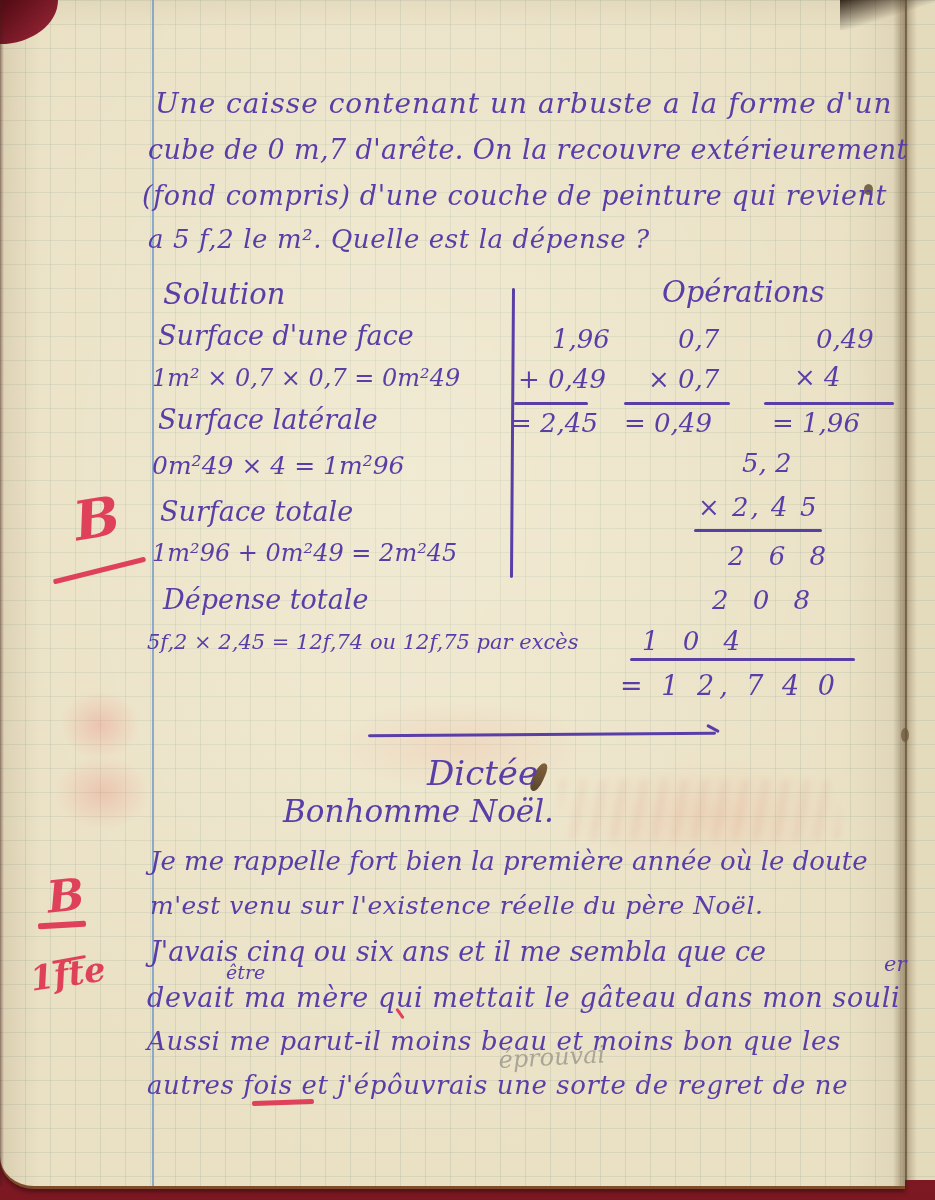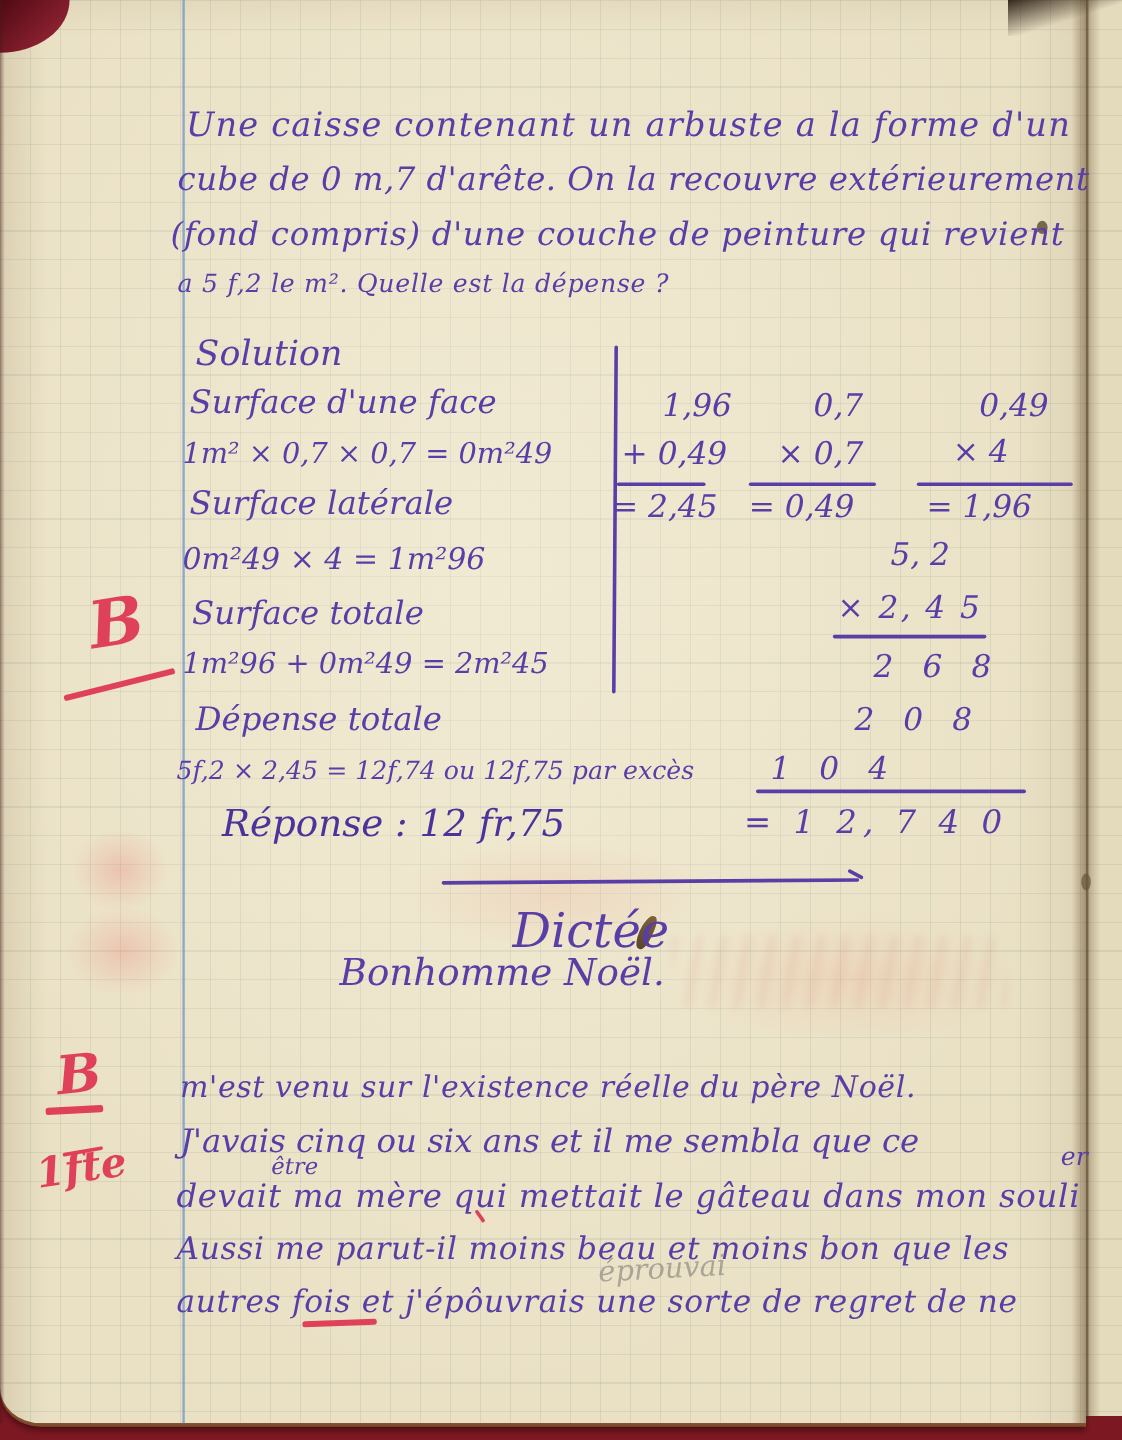--- a/index.html
+++ b/index.html
@@ -91,35 +91,35 @@
   <div class="stain" style="left:560px;top:760px;width:300px;height:110px;background:radial-gradient(ellipse,rgba(235,140,110,.16),rgba(0,0,0,0) 70%);"></div>
   <div class="ghost" style="left:560px;top:780px;width:280px;height:60px;background:repeating-linear-gradient(100deg,rgba(200,120,110,.35) 0 6px,rgba(0,0,0,0) 6px 20px);"></div>
   <div class="stain" style="left:533px;top:762px;width:11px;height:30px;background:linear-gradient(to bottom,#6d4a22,#3f2a12);border-radius:60% 40% 50% 50%;transform:rotate(24deg);opacity:.85;"></div>
   <div class="stain" style="left:864px;top:184px;width:9px;height:11px;background:#5d4a2c;opacity:.8;"></div>
   <div class="stain" style="left:901px;top:728px;width:8px;height:14px;background:#6a5537;opacity:.7;"></div>
   <div class="stain" style="left:1062px;top:0;width:0;height:0;"></div>
 
   <div class="hw" style="left:155px;top:90px;font-size:28px;letter-spacing:1px;">Une caisse contenant un arbuste a la forme d'un</div>
   <div class="hw" style="left:148px;top:136px;font-size:27px;letter-spacing:.4px;">cube de 0 m,7 d'arête. On la recouvre extérieurement</div>
   <div class="hw" style="left:142px;top:182px;font-size:27px;letter-spacing:.6px;">(fond compris) d'une couche de peinture qui revient</div>
-  <div class="hw" style="left:148px;top:226px;font-size:21px;letter-spacing:.6px;">a 5 f,2 le m². Quelle est la dépense ?</div>
+  <div class="hw" style="left:148px;top:226px;font-size:26px;letter-spacing:.6px;">a 5 f,2 le m². Quelle est la dépense ?</div>
 
   <div class="hw" style="left:163px;top:280px;font-size:29px;">Solution</div>
+  <div class="hw" style="left:662px;top:278px;font-size:29px;">Opérations</div>
 
   <div class="stroke" style="left:511px;top:288px;width:3px;height:290px;transform:rotate(.4deg);"></div>
 
   <div class="hw" style="left:158px;top:322px;font-size:27px;">Surface d'une face</div>
   <div class="hw" style="left:152px;top:366px;font-size:24px;">1m² × 0,7 × 0,7 = 0m²49</div>
   <div class="hw" style="left:158px;top:406px;font-size:27px;">Surface latérale</div>
   <div class="hw" style="left:152px;top:453px;font-size:25px;">0m²49 × 4 = 1m²96</div>
   <div class="hw" style="left:160px;top:498px;font-size:27px;">Surface totale</div>
   <div class="hw" style="left:152px;top:541px;font-size:24px;">1m²96 + 0m²49 = 2m²45</div>
   <div class="hw" style="left:163px;top:586px;font-size:27px;">Dépense totale</div>
   <div class="hw" style="left:147px;top:632px;font-size:21px;">5f,2 × 2,45 = 12f,74 ou 12f,75 par excès</div>
-  <div class="hw" style="left:185px;top:672px;font-size:31px;color:var(--ink-dark);">Réponse : 12 fr,75</div>
 
   <div class="hw" style="left:552px;top:326px;font-size:26px;">1,96</div>
   <div class="hw" style="left:518px;top:366px;font-size:26px;">+ 0,49</div>
   <div class="stroke" style="left:514px;top:402px;width:74px;"></div>
   <div class="hw" style="left:510px;top:410px;font-size:26px;">= 2,45</div>
 
   <div class="hw" style="left:678px;top:326px;font-size:26px;">0,7</div>
   <div class="hw" style="left:648px;top:366px;font-size:26px;">× 0,7</div>
   <div class="stroke" style="left:624px;top:402px;width:106px;"></div>
   <div class="hw" style="left:624px;top:410px;font-size:26px;">= 0,49</div>
@@ -134,23 +134,24 @@
   <div class="stroke" style="left:694px;top:529px;width:128px;"></div>
   <div class="hw" style="left:728px;top:543px;font-size:26px;letter-spacing:8px;">2 6 8</div>
   <div class="hw" style="left:712px;top:587px;font-size:26px;letter-spacing:8px;">2 0 8</div>
   <div class="hw" style="left:642px;top:628px;font-size:26px;letter-spacing:8px;">1 0 4</div>
   <div class="stroke" style="left:630px;top:658px;width:225px;"></div>
   <div class="hw" style="left:620px;top:672px;font-size:27px;letter-spacing:5px;">= 1 2, 7 4 0</div>
 
   <div class="stroke" style="left:368px;top:733px;width:348px;transform:rotate(-.4deg);"></div>
   <div class="stroke" style="left:706px;top:727px;width:14px;height:3px;transform:rotate(28deg);"></div>
 
-  <div class="hw" style="left:427px;top:756px;font-size:40px;">Dictée</div>
+  <div class="hw" style="left:427px;top:756px;font-size:34px;">Dictée</div>
   <div class="hw" style="left:283px;top:796px;font-size:31px;">Bonhomme Noël.</div>
 
+  <div class="hw" style="left:150px;top:848px;font-size:26px;">Je me rappelle fort bien la première année où le doute</div>
   <div class="hw" style="left:150px;top:938px;font-size:27px;">J'avais cinq ou six ans et il me sembla que ce</div>
   <div class="hw" style="left:150px;top:893px;font-size:25px;letter-spacing:.5px;">m'est venu sur l'existence réelle du père Noël.</div>
   <div class="hw" style="left:884px;top:942px;font-size:21px;margin-top:12px;">er</div>
   <div class="hw" style="left:226px;top:963px;font-size:19px;">être</div>
   <div class="hw" style="left:147px;top:984px;font-size:27px;letter-spacing:.6px;">devait ma mère qui mettait le gâteau dans mon souli</div>
   <div class="hw" style="left:147px;top:1028px;font-size:26px;letter-spacing:.6px;">Aussi me parut-il moins beau et moins bon que les</div>
   <div class="hw pencil" style="left:498px;top:1048px;font-size:24px;transform:rotate(-3deg);">éprouvai</div>
   <div class="hw" style="left:147px;top:1072px;font-size:26px;letter-spacing:.6px;">autres fois et j'épôuvrais une sorte de regret de ne</div>
 
   <div class="stroke red-s" style="left:252px;top:1100px;width:62px;height:5px;transform:rotate(-2deg);"></div>

